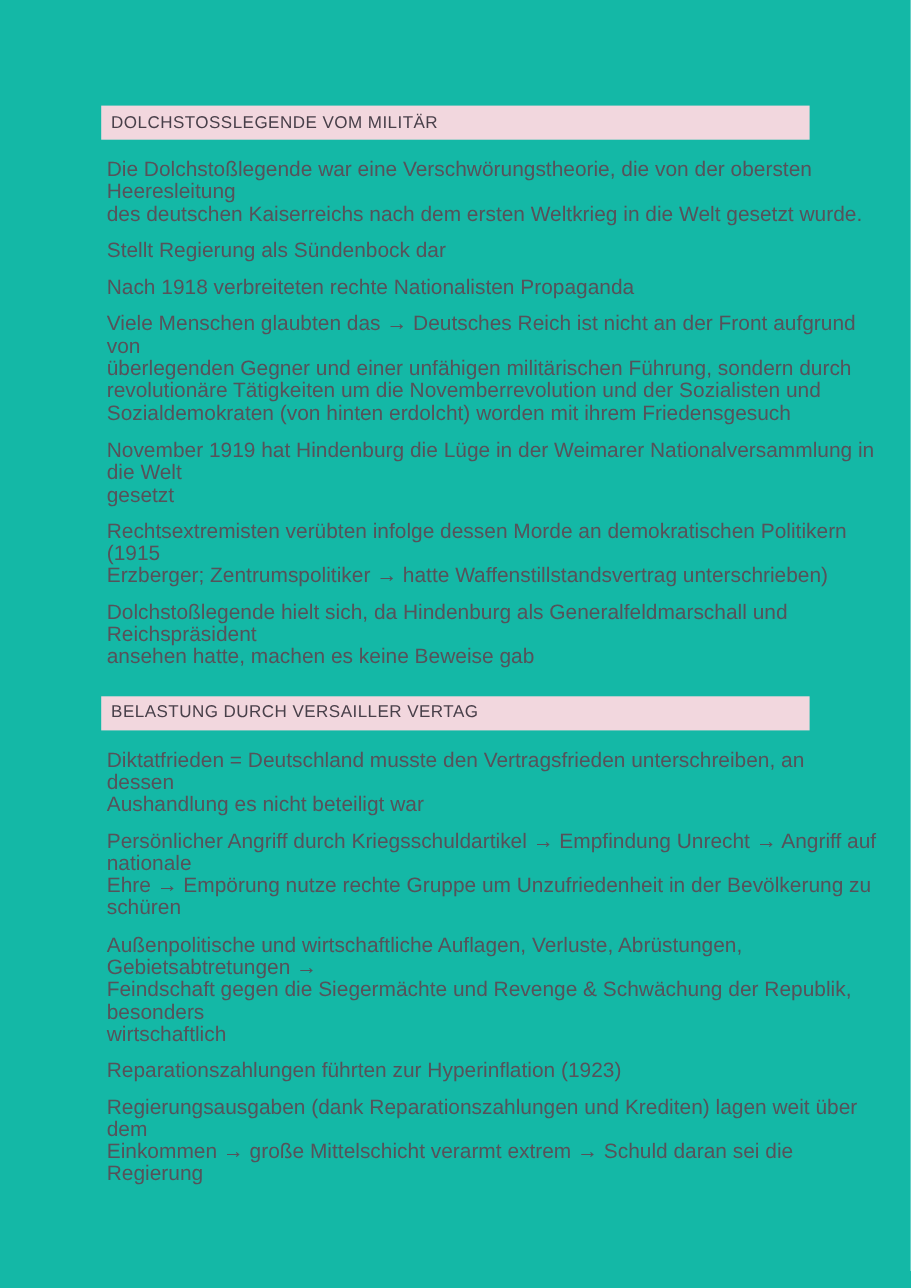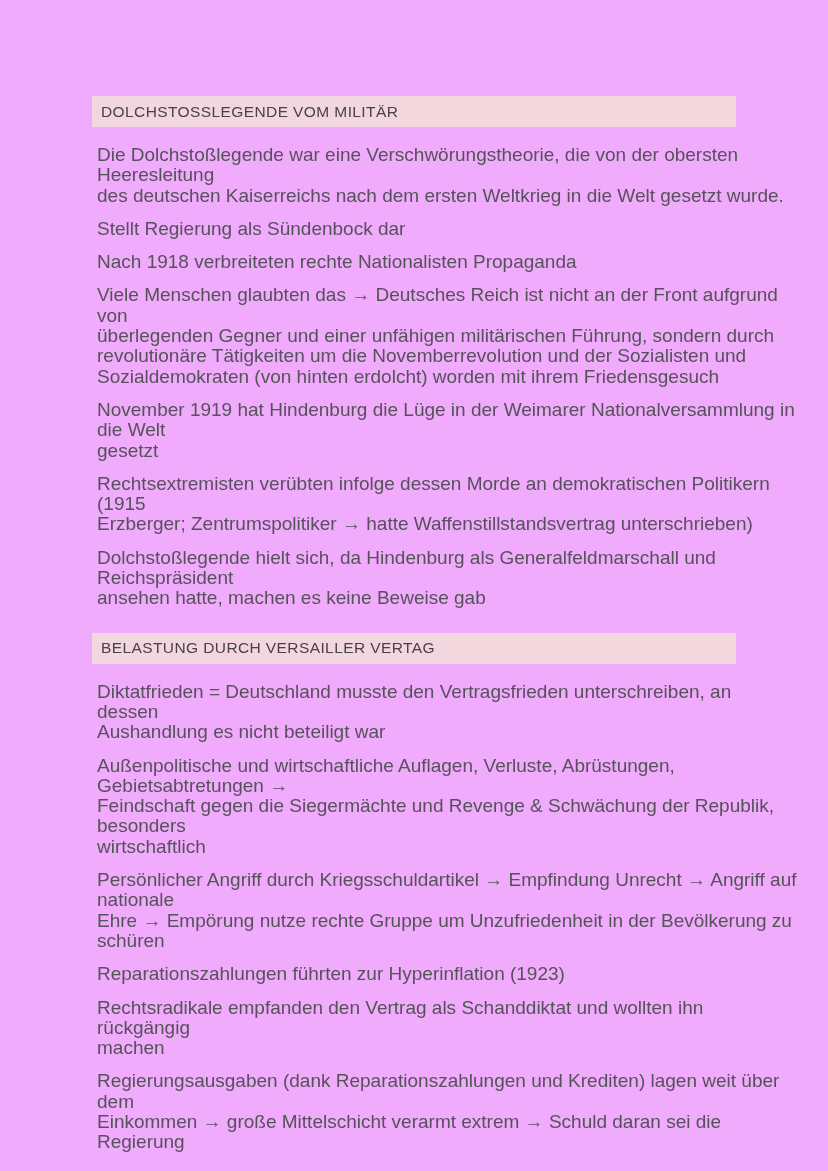--- a/index.html
+++ b/index.html
@@ -10,21 +10,21 @@
   body {
     width: 828px;
     height: 1171px;
     font-family: "Liberation Sans", "DejaVu Sans", sans-serif;
     overflow: hidden;
   }
   .page {
     position: relative;
     width: 828px;
     height: 1171px;
-    background: #f0abfc;
+    background: #14b8a6;
   }
   .content {
     position: absolute;
     top: 96px;
     left: 92px;
     width: 700px;
   }
   .band {
     width: 644px;
     height: 31px;
@@ -80,26 +80,24 @@
       <p class="body-par">Dolchstoßlegende hielt sich, da Hindenburg als Generalfeldmarschall und Reichspräsident
 ansehen hatte, machen es keine Beweise gab</p>
     </section>
 
     <section class="section-2">
       <div class="band">
         <span class="band-title">BELASTUNG DURCH VERSAILLER VERTAG</span>
       </div>
       <p class="body-par">Diktatfrieden = Deutschland musste den Vertragsfrieden unterschreiben, an dessen
 Aushandlung es nicht beteiligt war</p>
+      <p class="body-par">Persönlicher Angriff durch Kriegsschuldartikel → Empfindung Unrecht → Angriff auf nationale
+Ehre → Empörung nutze rechte Gruppe um Unzufriedenheit in der Bevölkerung zu schüren</p>
       <p class="body-par">Außenpolitische und wirtschaftliche Auflagen, Verluste, Abrüstungen, Gebietsabtretungen →
 Feindschaft gegen die Siegermächte und Revenge &amp; Schwächung der Republik, besonders
 wirtschaftlich</p>
-      <p class="body-par">Persönlicher Angriff durch Kriegsschuldartikel → Empfindung Unrecht → Angriff auf nationale
-Ehre → Empörung nutze rechte Gruppe um Unzufriedenheit in der Bevölkerung zu schüren</p>
       <p class="body-par">Reparationszahlungen führten zur Hyperinflation (1923)</p>
-      <p class="body-par">Rechtsradikale empfanden den Vertrag als Schanddiktat und wollten ihn rückgängig
-machen</p>
       <p class="body-par">Regierungsausgaben (dank Reparationszahlungen und Krediten) lagen weit über dem
 Einkommen → große Mittelschicht verarmt extrem → Schuld daran sei die Regierung</p>
     </section>
 
   </div>
 </div>
 
 </body></html>

